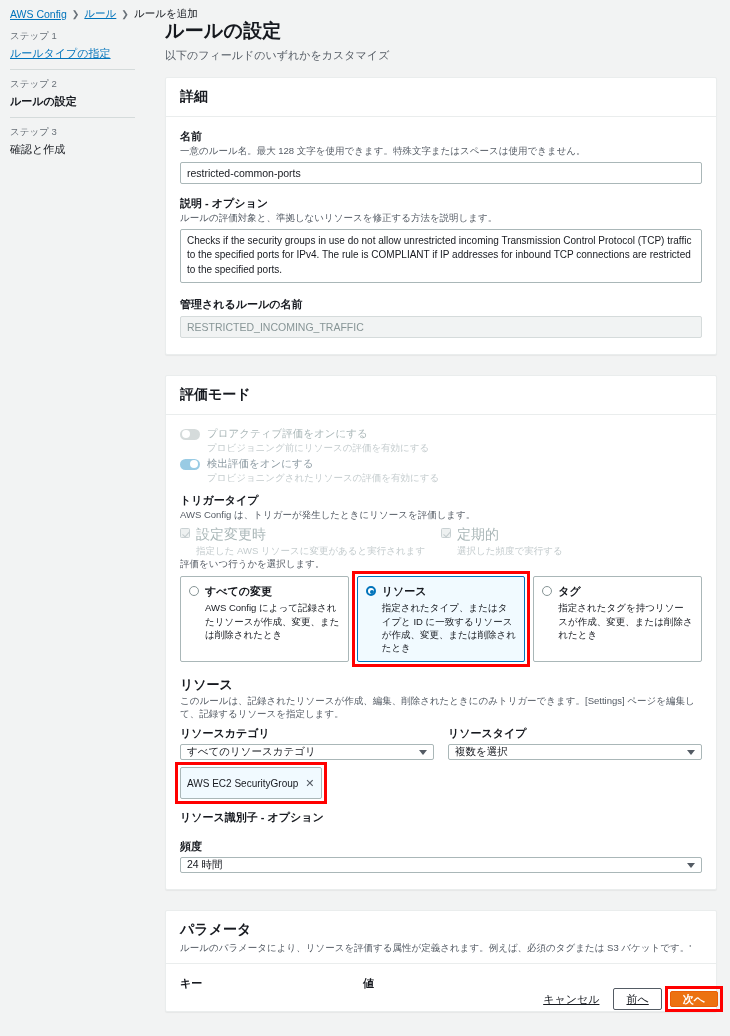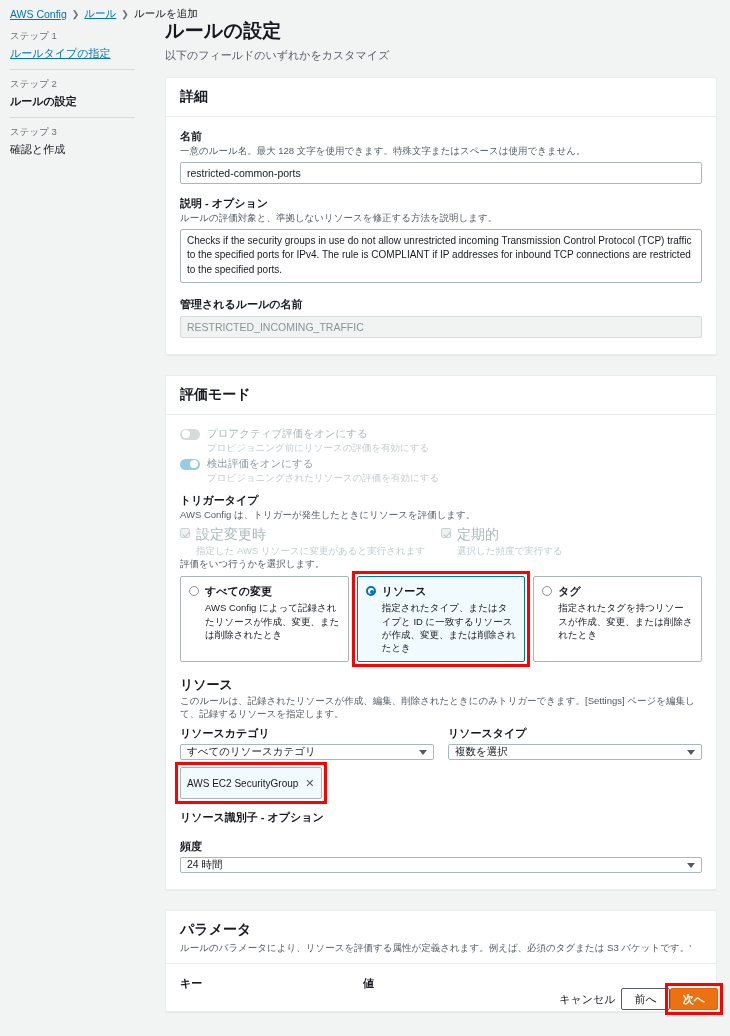--- a/index.html
+++ b/index.html
@@ -141,29 +141,29 @@
   .searchbox { position:relative; width:50%; }
   .searchbox .mag { position:absolute; left:6px; top:5px; }
   .searchbox input { padding-left:20px; color:#879596; }
   .hdr-row { display:flex; margin-bottom:4px; }
   .hdr-row .h1 { width:183px; font-size:11px; font-weight:bold; }
   .hdr-row .h2 { font-size:11px; font-weight:bold; }
 
   
   .footer {
     position:absolute; right:12px; top:988px;
-    display:flex; align-items:center; gap:0;
+    display:flex; align-items:center; gap:8px;text-decoration:underline;
   }
   .btn-link { font-size:11px; color:#16191f; cursor:pointer; padding:0 6px; }
   .btn-sec {
     height:22px; padding:0 12px; border:1px solid #545b64; border-radius:2px;
     background:#fff; font-size:11px; font-family:inherit; cursor:pointer; color:#16191f;
   }
   .btn-pri {
-    height:22px; padding:0 12px; border:1px solid #eb5f07; border-radius:2px;
+    height:16px; padding:0 12px; border:1px solid #eb5f07; border-radius:2px;
     background:#ec7211; color:#fff; font-size:11px; font-weight:bold;
     font-family:inherit; cursor:pointer;
   }
   .hl-btn { position:relative; }
   .hl-btn:before { content:""; position:absolute; left:-5px; top:-5px; right:-5px; bottom:-5px;
                    border:3px solid #ff0000; pointer-events:none; }
 </style>
 </head>
 <body>
 

